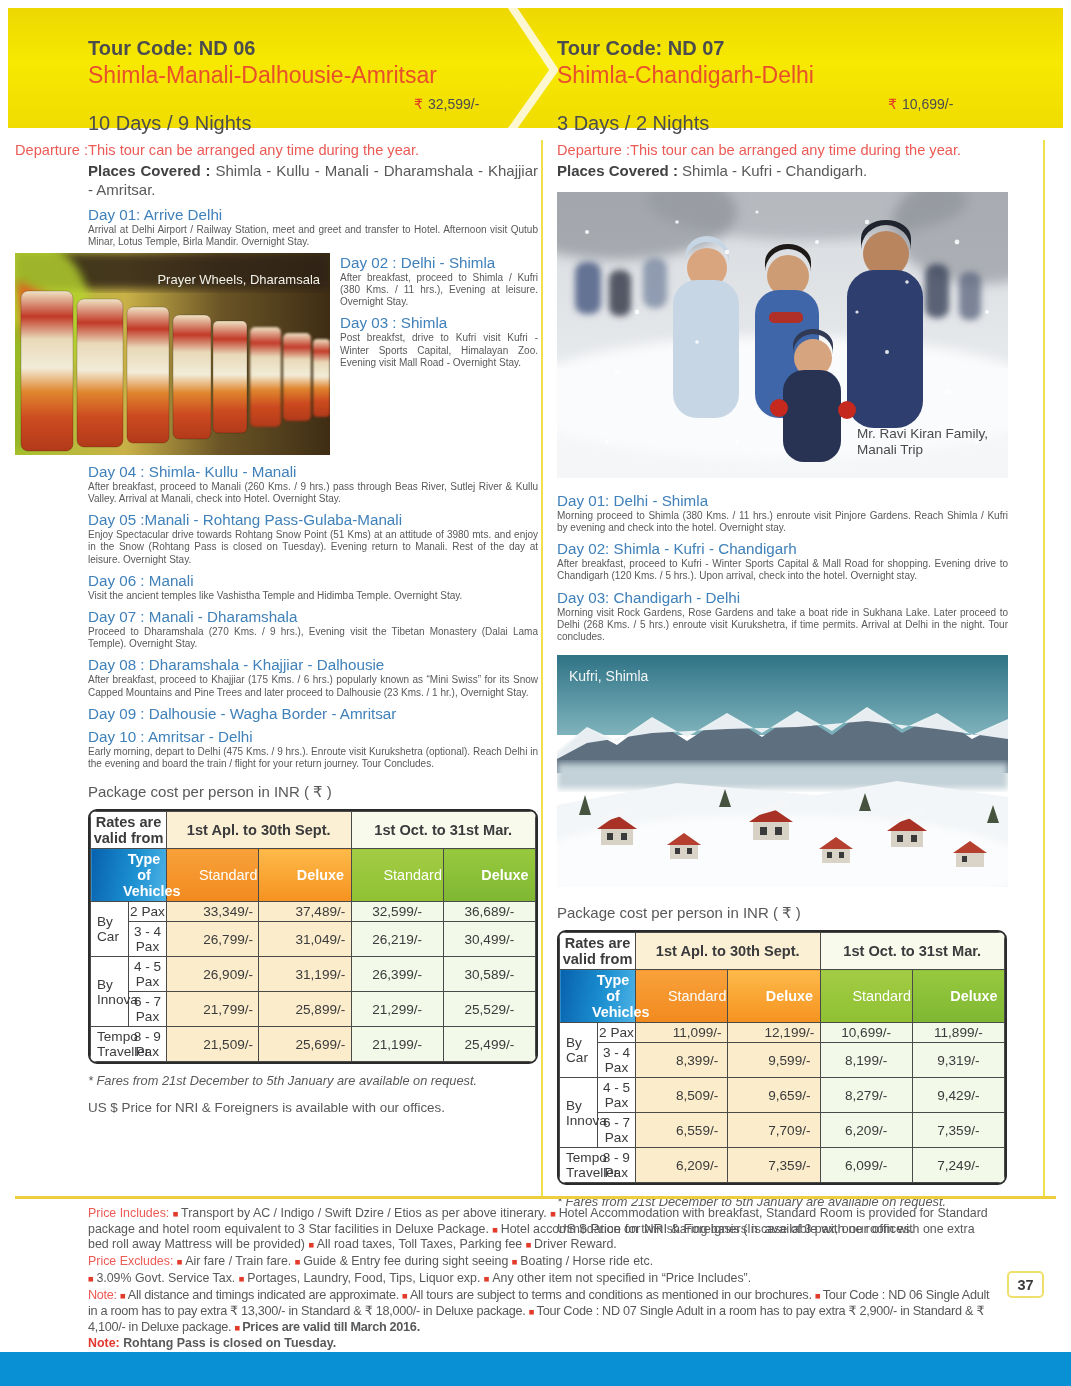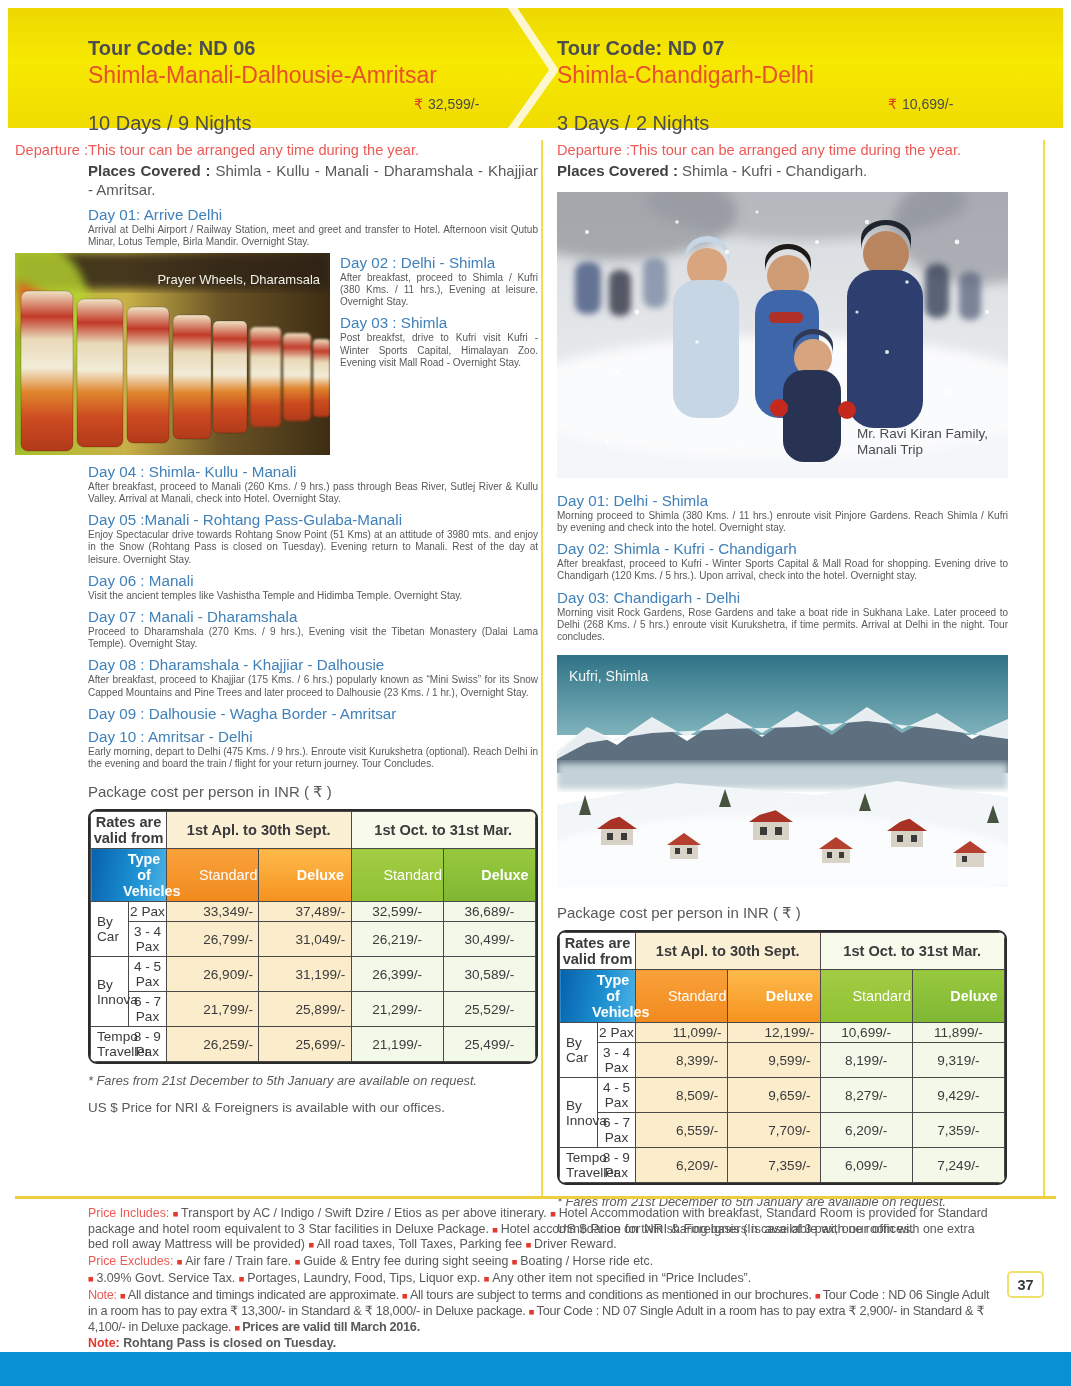--- a/index.html
+++ b/index.html
@@ -244,21 +244,21 @@
       <tr>
         <td class="pax">6 - 7 Pax</td>
         <td class="po">21,799/-</td>
         <td class="po">25,899/-</td>
         <td class="pg">21,299/-</td>
         <td class="pg">25,529/-</td>
       </tr>
       <tr>
         <td class="veh" style="border-right:none">Tempo Traveller</td>
         <td class="pax" style="border-left:none">8 - 9 Pax</td>
-        <td class="po">26,259/-</td>
+        <td class="po">21,509/-</td>
         <td class="po">25,699/-</td>
         <td class="pg">21,199/-</td>
         <td class="pg">25,499/-</td>
       </tr>
     </tbody>
       </table>
   </div>
   <div class="fare-note indent">* Fares from 21st December to 5th January are available on request.</div>
   <div class="nri-note indent">US $ Price for NRI &amp; Foreigners is available with our offices.</div>
 </div>

